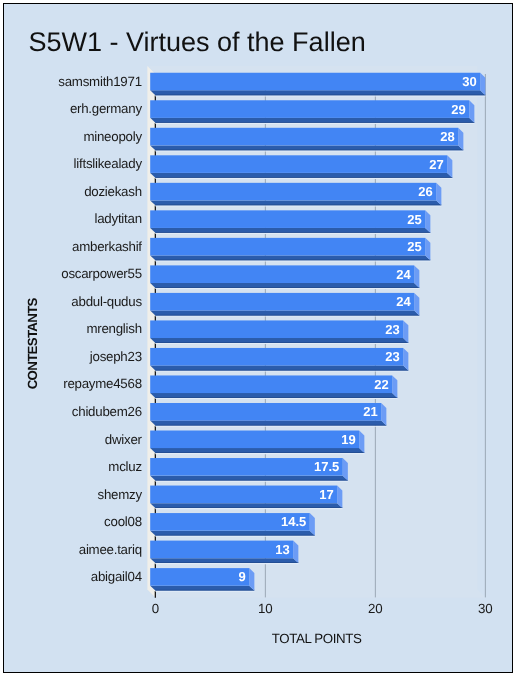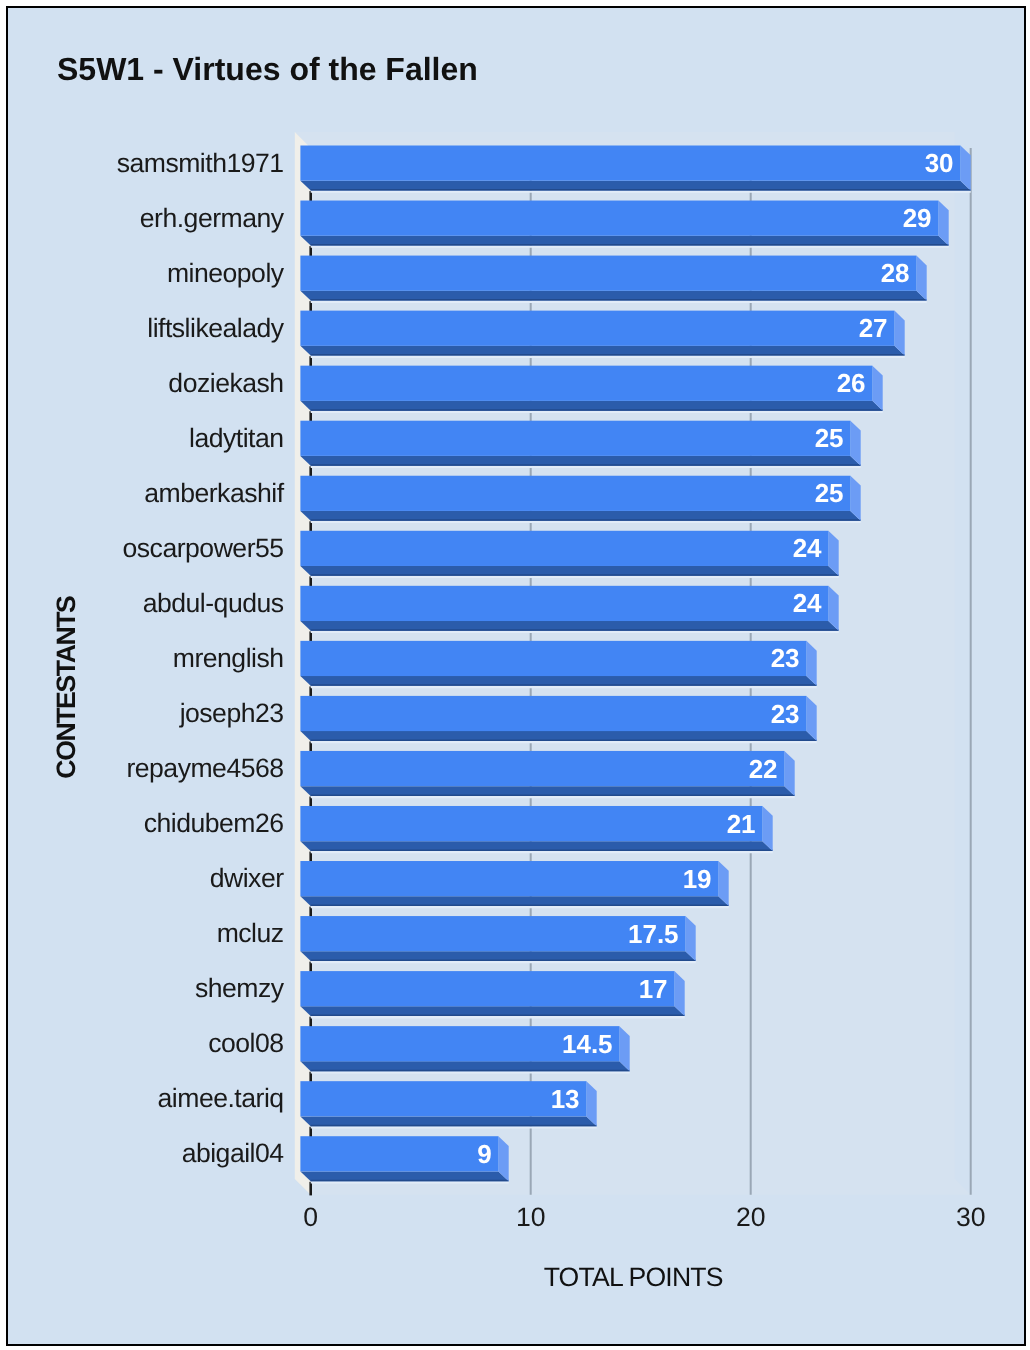--- a/index.html
+++ b/index.html
@@ -1,21 +1,21 @@
 <!DOCTYPE html>
 <html><head>
 <meta charset="utf-8">
 <title>S5W1 - Virtues of the Fallen</title>
 <style>
   html,body{margin:0;padding:0;background:#ffffff;-webkit-font-smoothing:antialiased;text-rendering:geometricPrecision;}
   body{width:515px;height:675px;overflow:hidden;font-family:"Liberation Sans",sans-serif;}
   #chart-frame{position:absolute;left:0;top:0;width:515px;height:675px;background:#ffffff;}
   #chart-bg{position:absolute;left:2.5px;top:2.5px;width:510px;height:670px;
     background:#d2e1f1;border:1.5px solid #000;box-sizing:border-box;}
-  #chart-title{position:absolute;left:28.5px;top:26.5px;font-size:16px;font-weight:bold;color:#111;letter-spacing:0px;white-space:nowrap;}
+  #chart-title{position:absolute;left:28.5px;top:26.5px;font-size:27px;font-weight:normal;color:#111;letter-spacing:0px;white-space:nowrap;}
   svg{position:absolute;left:0;top:0;}
   svg text{font-family:"Liberation Sans",sans-serif;}
   .cat-label{font-size:13.3px;letter-spacing:-0.25px;fill:#1a1a1a;text-anchor:end;}
   .tick-label{font-size:13.3px;fill:#1a1a1a;text-anchor:middle;}
   .axis-title{font-size:13.3px;fill:#111111;font-weight:normal;text-anchor:middle;letter-spacing:-0.4px;}
   .axis-title-y{font-size:13.3px;fill:#111111;font-weight:bold;text-anchor:middle;letter-spacing:-0.7px;}
   .val-label{font-size:13px;fill:#ffffff;font-weight:bold;text-anchor:end;}
 </style>
 </head>
 <body>

